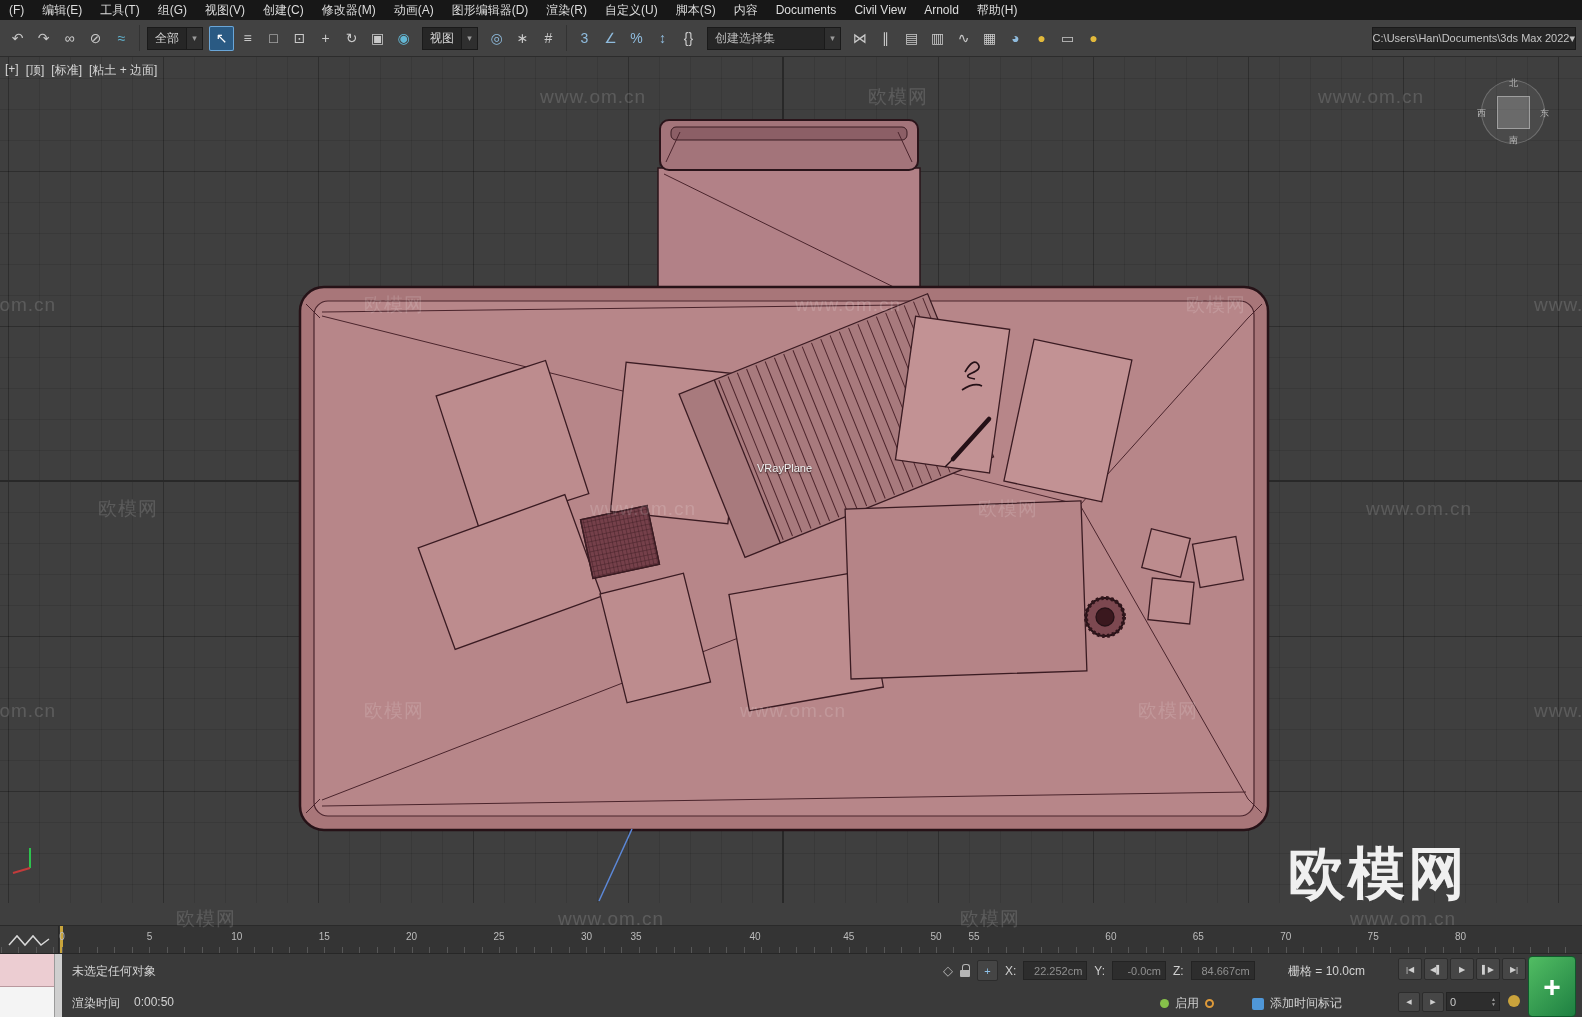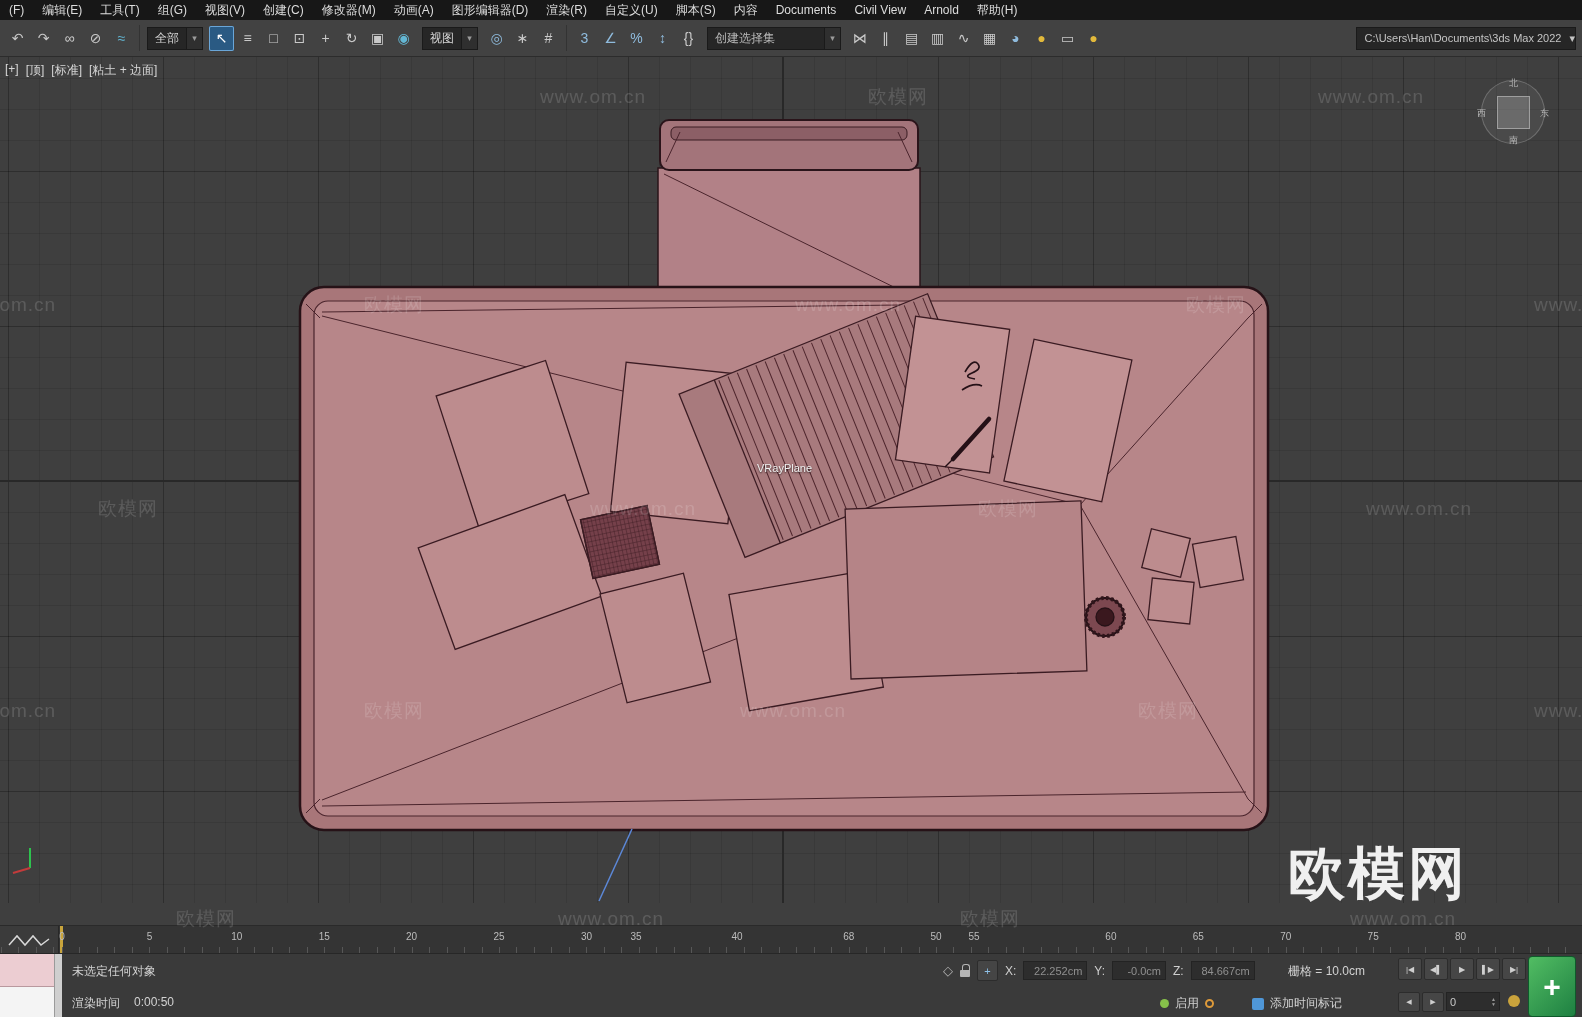--- a/index.html
+++ b/index.html
@@ -15,21 +15,21 @@
   .tb-group{display:flex;align-items:center;gap:1px;padding:0 2px;}
   .tb-sep{width:1px;height:26px;background:#333;margin:0 3px;}
   .tb-icon{width:25px;height:25px;display:flex;align-items:center;justify-content:center;font-size:14px;border-radius:2px;cursor:default;}
   .tb-icon.active{background:#2a5a83;box-shadow:inset 0 0 0 1px #6aa6d8;}
   .combo{height:21px;background:#262626;border:1px solid #1a1a1a;display:flex;align-items:center;margin:0 4px;font-size:12px;color:#d6d6d6;}
   .combo .txt{padding:0 7px;white-space:nowrap;}
   .combo .arrow{width:15px;height:100%;display:flex;align-items:center;justify-content:center;background:#2f2f2f;color:#9a9a9a;font-size:9px;border-left:1px solid #1a1a1a;}
   .combo.sets{width:132px;justify-content:space-between;color:#b8b8b8;}
   .tb-spacer{flex:1;}
   .path-field{height:21px;background:#262626;border:1px solid #1a1a1a;display:flex;align-items:center;font-size:11px;color:#c4c4c4;margin-right:3px;}
-  .path-field .txt{padding:0 8px;white-space:nowrap;}
+  .path-field .txt{padding:0 0;white-space:nowrap;}
 
   
   .viewport{position:absolute;top:57px;left:0;width:1582px;height:846px;background-color:#3f3f3f;
     background-image:
       linear-gradient(rgba(0,0,0,0.20) 1px, transparent 1px),
       linear-gradient(90deg, rgba(0,0,0,0.20) 1px, transparent 1px),
       linear-gradient(rgba(0,0,0,0.10) 1px, transparent 1px),
       linear-gradient(90deg, rgba(0,0,0,0.10) 1px, transparent 1px);
     background-size:155px 155px,155px 155px,31px 31px,31px 31px;
     background-position:8px 114px,8px 114px,8px 21px,8px 21px;}
@@ -345,22 +345,22 @@
     <div>
 
     <span class="tick" style="left: 62px;">0</span>
         <span class="tick" style="left: 149.41px;">5</span>
         <span class="tick" style="left: 236.82px;">10</span>
         <span class="tick" style="left: 324.23px;">15</span>
         <span class="tick" style="left: 411.64px;">20</span>
         <span class="tick" style="left: 499.05px;">25</span>
         <span class="tick" style="left: 586.46px;">30</span>
         <span class="tick" style="left: 636px;">35</span>
-        <span class="tick" style="left: 737px;">40</span>
-        <span class="tick" style="left: 848.69px;">68</span>
+        <span class="tick" style="left: 755px;">40</span>
+        <span class="tick" style="left: 848.69px;">45</span>
         <span class="tick" style="left: 936.1px;">50</span>
         <span class="tick" style="left: 974px;">55</span>
         <span class="tick" style="left: 1110.92px;">60</span>
         <span class="tick" style="left: 1198.33px;">65</span>
         <span class="tick" style="left: 1285.74px;">70</span>
         <span class="tick" style="left: 1373.15px;">75</span>
         <span class="tick" style="left: 1460.56px;">80</span>
         <span class="tick" style="left: 1624px; margin-top: 18px;">85</span>
       </div>
     <div class="tb-tickmarks"></div>

